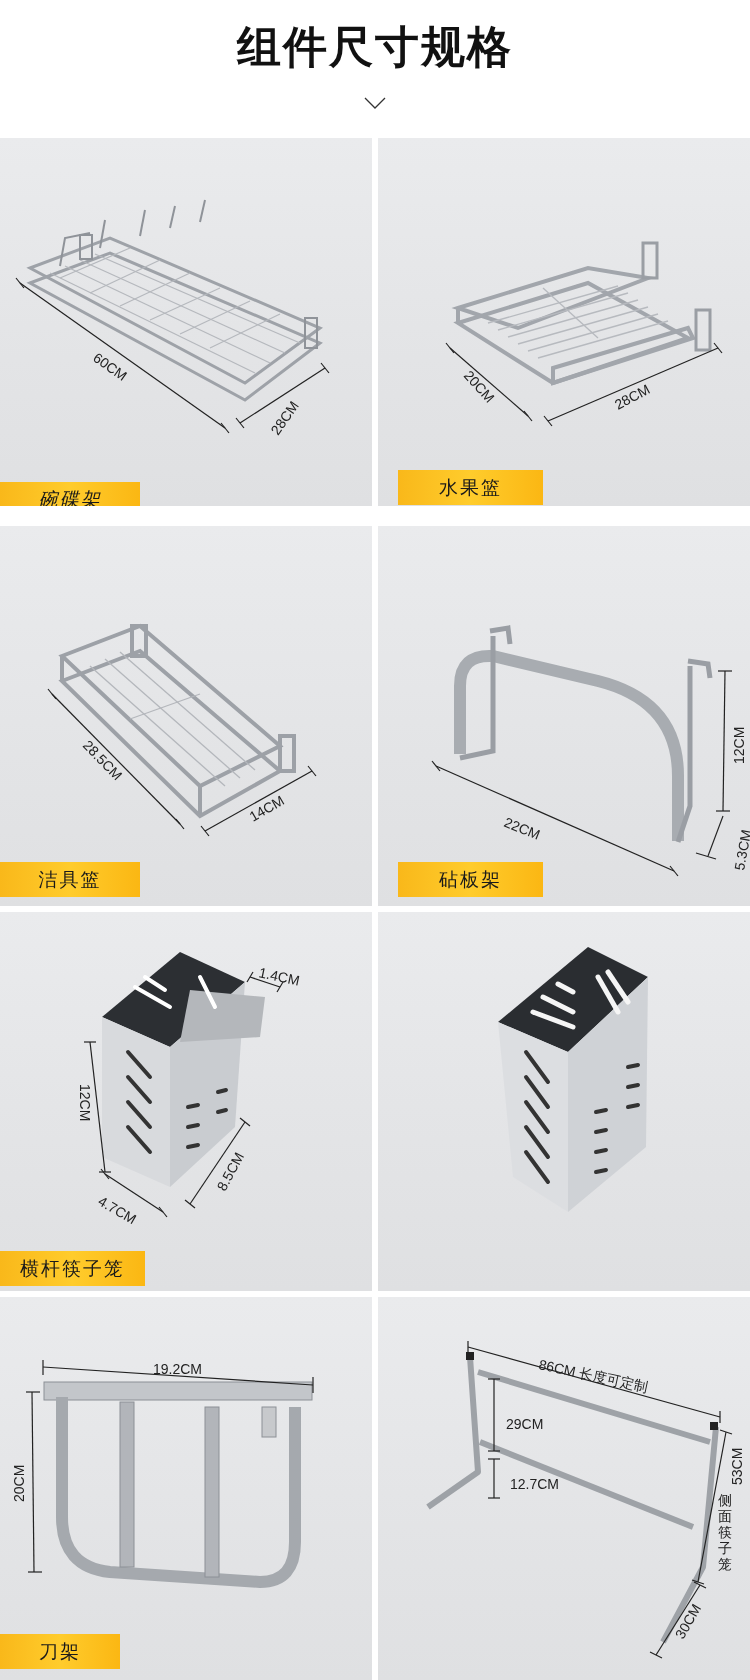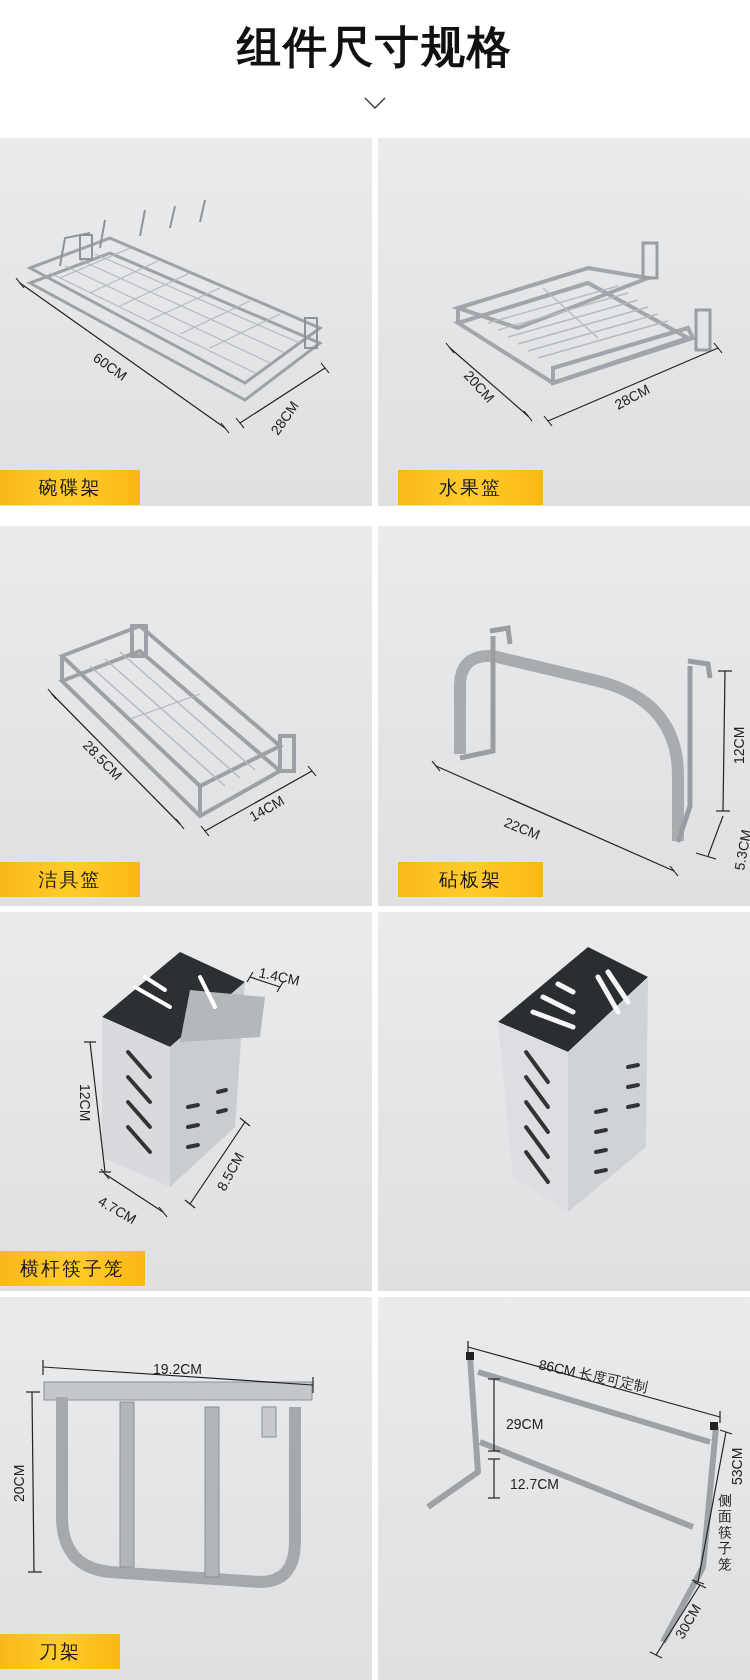--- a/index.html
+++ b/index.html
@@ -52,21 +52,21 @@
       <line x1="20" y1="145" x2="225" y2="290"></line>
         <line x1="16" y1="140" x2="24" y2="150"></line>
         <line x1="221" y1="285" x2="229" y2="295"></line>
       <line x1="240" y1="285" x2="325" y2="230"></line>
         <line x1="236" y1="280" x2="244" y2="290"></line>
         <line x1="321" y1="225" x2="329" y2="235"></line>
     </g>
     <text class="dim" transform="translate(92,222) rotate(35)">60CM</text>
     <text class="dim" transform="translate(278,298) rotate(-55)">28CM</text>
   </svg>
-  <div class="label" style="left:0;top:332px;width:140px;">碗碟架</div>
+  <div class="label" style="left:0;top:344px;width:140px;font-style:italic;">碗碟架</div>
 </div>
 
 <div class="cell r" style="top:138px;">
   <svg class="prod" viewBox="0 0 372 368">
     <g fill="none" stroke="#a2a6ac" stroke-width="4">
       <polygon points="80,170 210,130 270,140 140,190"></polygon>
       <polygon points="80,185 210,145 310,200 175,245"></polygon>
       <line x1="80" y1="170" x2="80" y2="185"></line>
         <line x1="175" y1="245" x2="175" y2="230"></line>
       <polygon points="175,230 310,190 315,200 175,245"></polygon>

